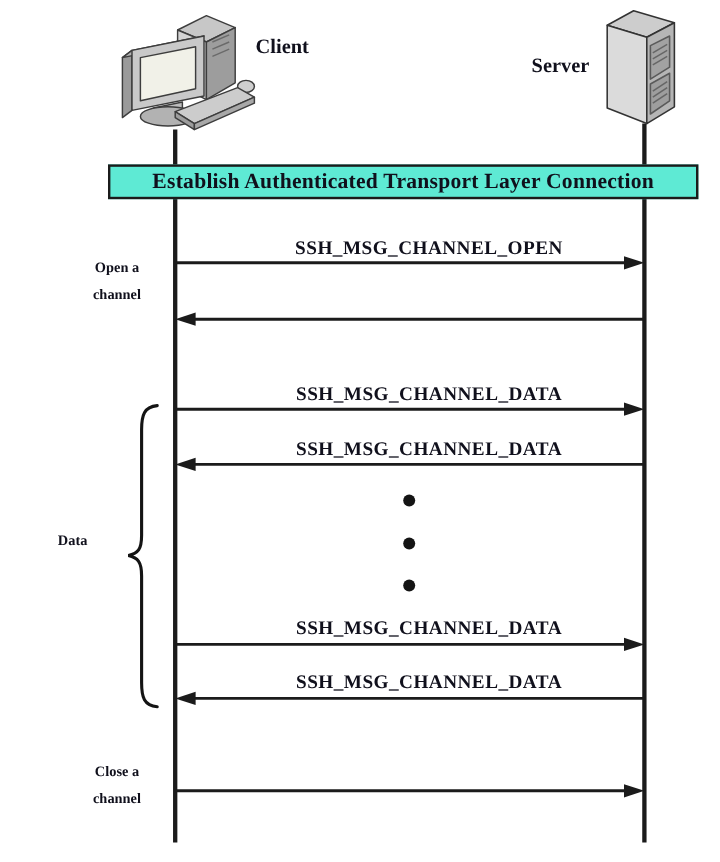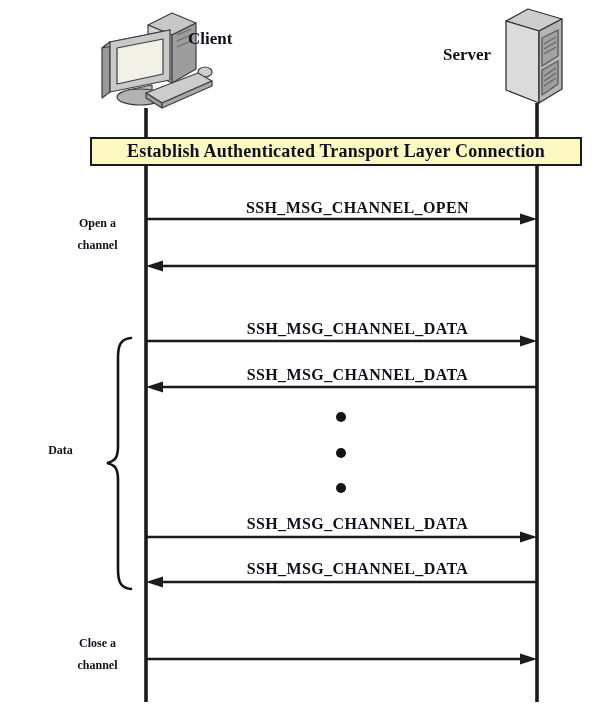--- a/index.html
+++ b/index.html
@@ -3,26 +3,26 @@
 <meta charset="utf-8">
 <style>
   html,body{margin:0;padding:0;background:#fff;}
   .canvas{
     position:relative;width:600px;height:718px;background:#ffffff;
     font-family:"Liberation Serif","DejaVu Serif",serif;color:#10101c;overflow:hidden;
   }
   .diagram-svg{position:absolute;left:0;top:0;width:600px;height:718px;}
   .banner{
     position:absolute;left:90px;top:137px;width:488px;height:25px;
-    background:#fef9c3;border:2.5px solid #1b1b1b;
+    background:#5eead4;border:2.5px solid #1b1b1b;
     font-weight:bold;font-size:18px;line-height:25px;text-align:center;
     letter-spacing:0.2px;white-space:nowrap;
   }
   .actor-label{position:absolute;font-weight:bold;font-size:17px;white-space:nowrap;}
-  .actor-client{left:188px;top:29px;}
+  .actor-client{left:213px;top:29px;}
   .actor-server{left:443px;top:45px;}
   .msg{
     position:absolute;left:146px;width:391px;text-align:center;
     font-weight:bold;font-size:16px;letter-spacing:0.4px;white-space:nowrap;line-height:17px;padding-left:16px;
   }
   .msg-1{top:199px;} .msg-2{top:246px;} .msg-3{top:320px;} .msg-4{top:366px;}
   .msg-5{top:515px;} .msg-6{top:560px;} .msg-7{top:637px;}
   .phase{
     position:absolute;font-weight:bold;font-size:12px;text-align:center;line-height:22px;
     white-space:nowrap;

